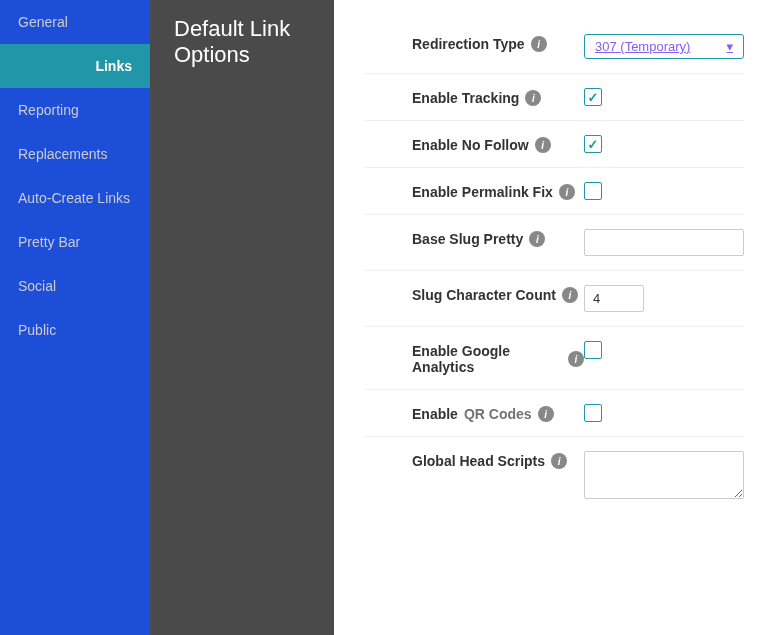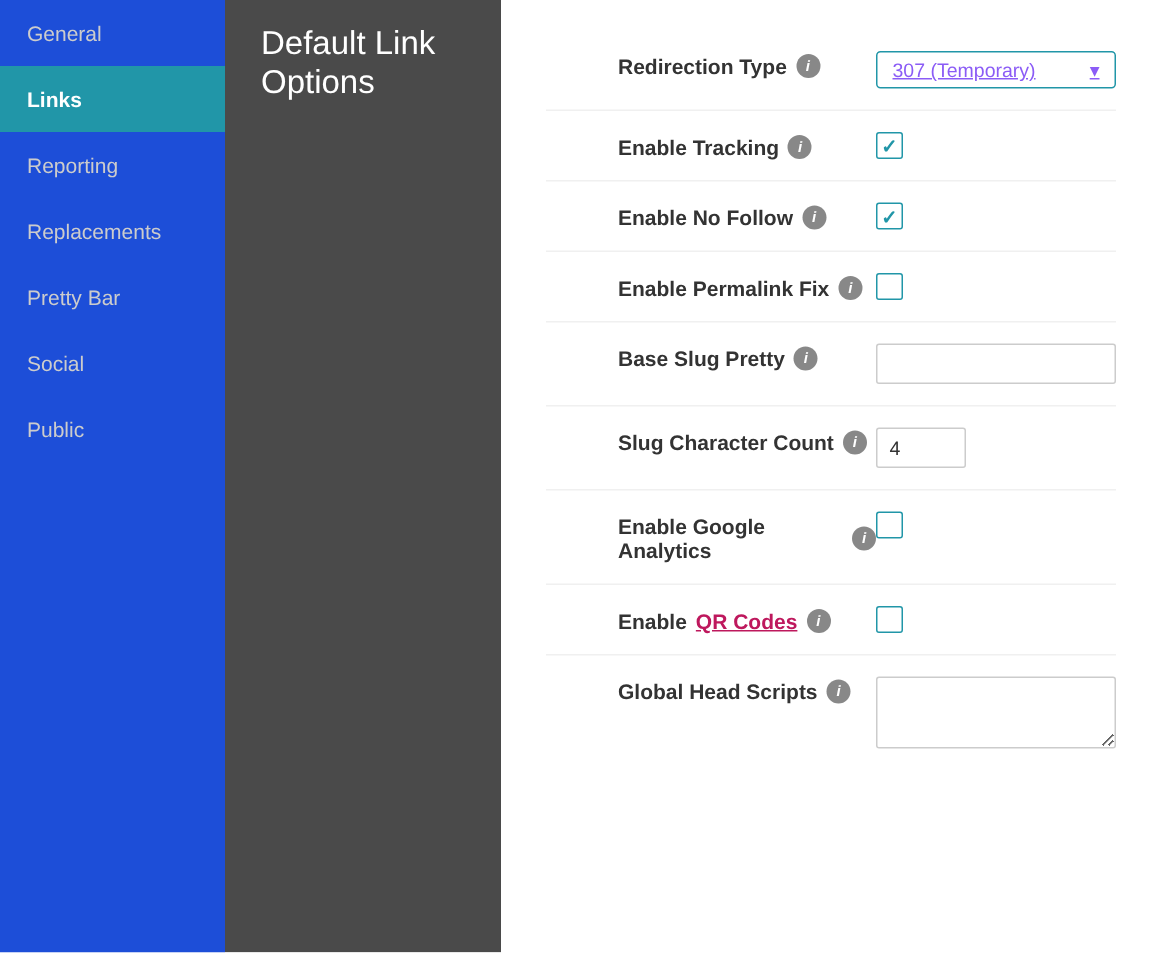--- a/index.html
+++ b/index.html
@@ -25,20 +25,21 @@
     .sidebar-item {
       padding: 14px 18px;
       cursor: pointer;
       font-size: 14px;
       color: #ccc;
     }
     .sidebar-item.active {
       background: #2196a8;
       color: #fff;
       font-weight: bold;
+      text-align: right;
     }
 
     
     .main {
       flex: 1;
       display: flex;
       background: #fff;
       overflow-y: auto;
     }
 
@@ -159,40 +160,42 @@
     }
     .text-input.tall {
       width: 100%;
       max-width: 360px;
       height: 48px;
       resize: vertical;
     }
 
     
     .link-text {
-      color: #be185d;
-      text-decoration: underline;
+      color: #737373;
       cursor: pointer;
     }
   </style>
 </head>
 <body>
 
 <div class="sidebar">
   <div class="sidebar-item">
     <span>General</span>
   </div>
   <div class="sidebar-item active">
     <span>Links</span>
   </div>
   <div class="sidebar-item">
     <span>Reporting</span>
   </div>
   <div class="sidebar-item">
     <span>Replacements</span>
+  </div>
+  <div class="sidebar-item">
+    <span>Auto-Create Links</span>
   </div>
   <div class="sidebar-item">
     <span>Pretty Bar</span>
   </div>
   <div class="sidebar-item">
     <span>Social</span>
   </div>
   <div class="sidebar-item">
     <span>Public</span>
   </div>

